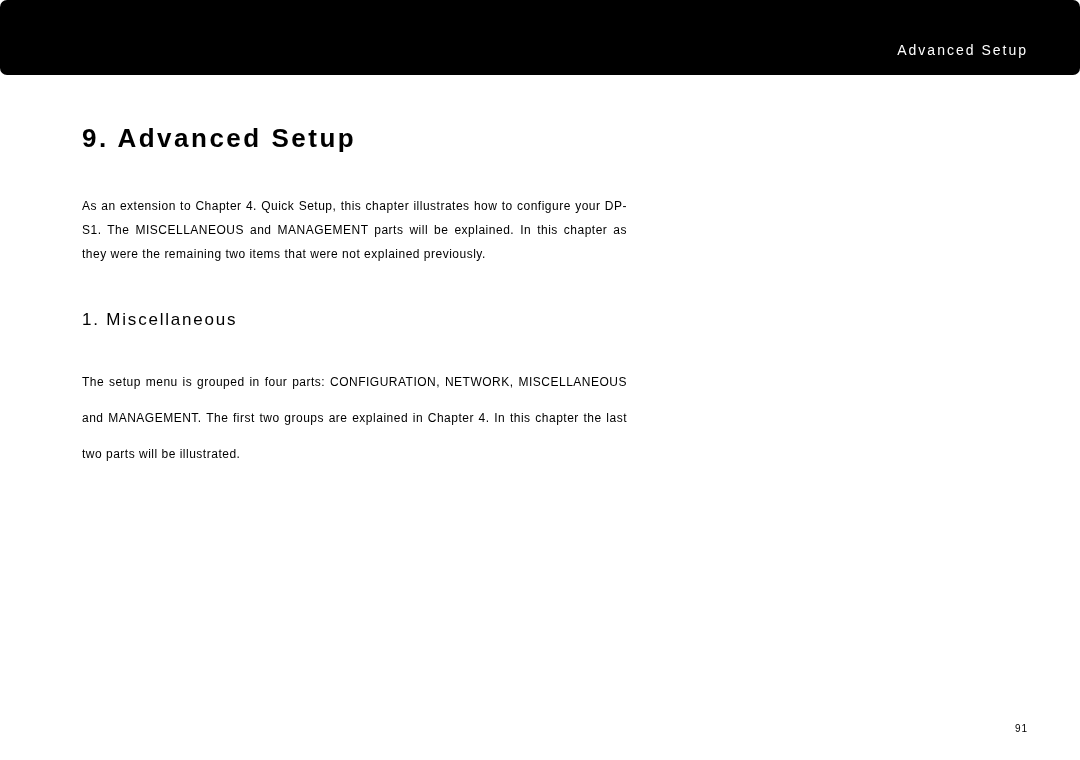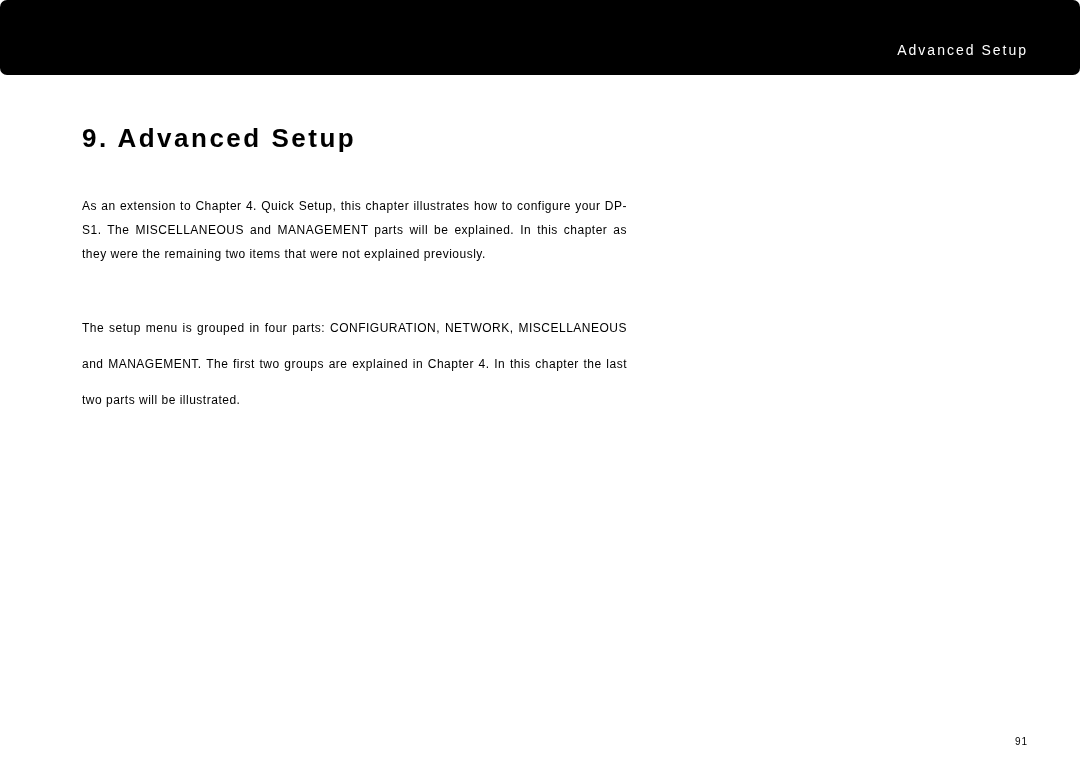--- a/index.html
+++ b/index.html
@@ -62,35 +62,36 @@
       font-size: 12px;
       color: #000000;
       line-height: 36px;
       letter-spacing: 0.5px;
       text-align: justify;
       width: 545px;
     }
     .page-number {
       position: absolute;
       right: 52px;
-      bottom: 13px;
+      bottom: 26px;
       font-size: 10px;
       letter-spacing: 1px;
       color: #000000;
     }
   </style>
 </head>
 <body>
 
 <div class="header-bar">
   <div class="header-title">Advanced Setup</div>
 </div>
 
 <div class="content">
   <h1 class="chapter-title">9.  Advanced Setup</h1>
 
   <p class="intro-paragraph">As an extension to Chapter 4. Quick Setup, this chapter illustrates how to configure your DP-S1. The MISCELLANEOUS and MANAGEMENT parts will be explained. In this chapter as they were the remaining two items that were not explained previously.</p>
 
+  <h2 class="section-title">1. Miscellaneous</h2>
 
   <p class="body-paragraph">The setup menu is grouped in four parts: CONFIGURATION, NETWORK, MISCELLANEOUS and MANAGEMENT. The first two groups are explained in Chapter 4. In this chapter the last two parts will be illustrated.</p>
 </div>
 
 <div class="page-number">91</div>
 
 </body></html>

